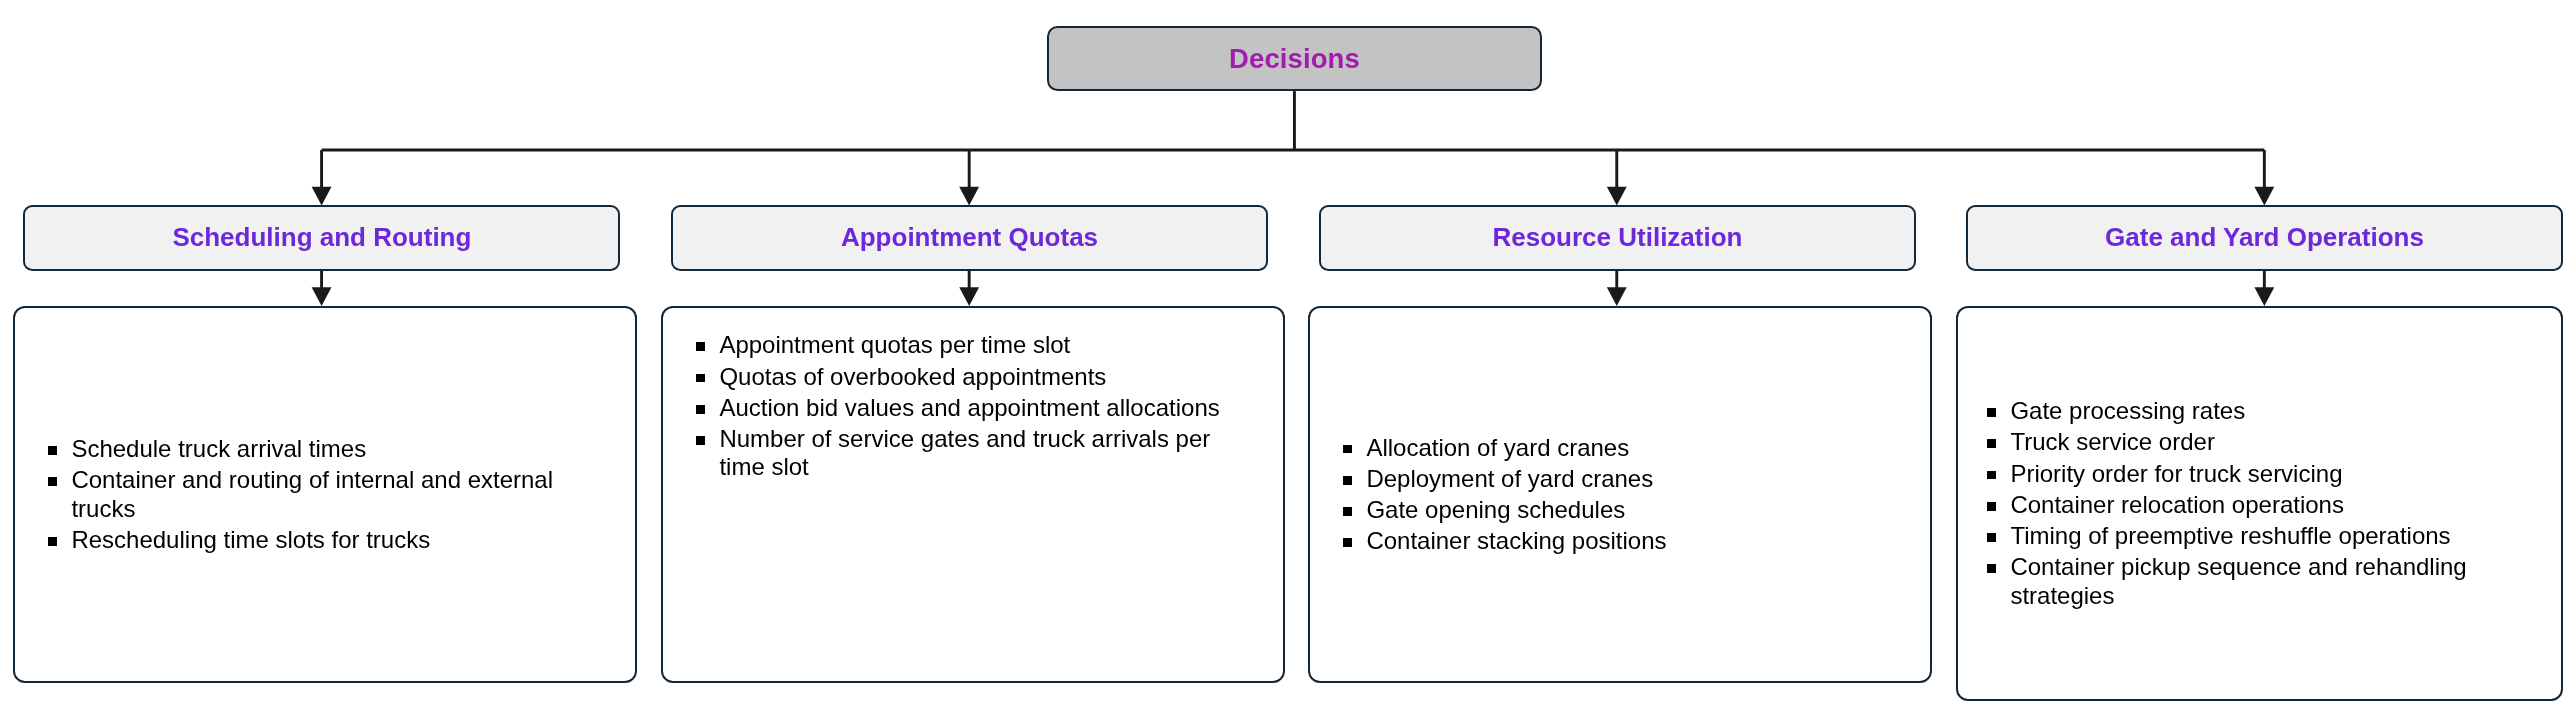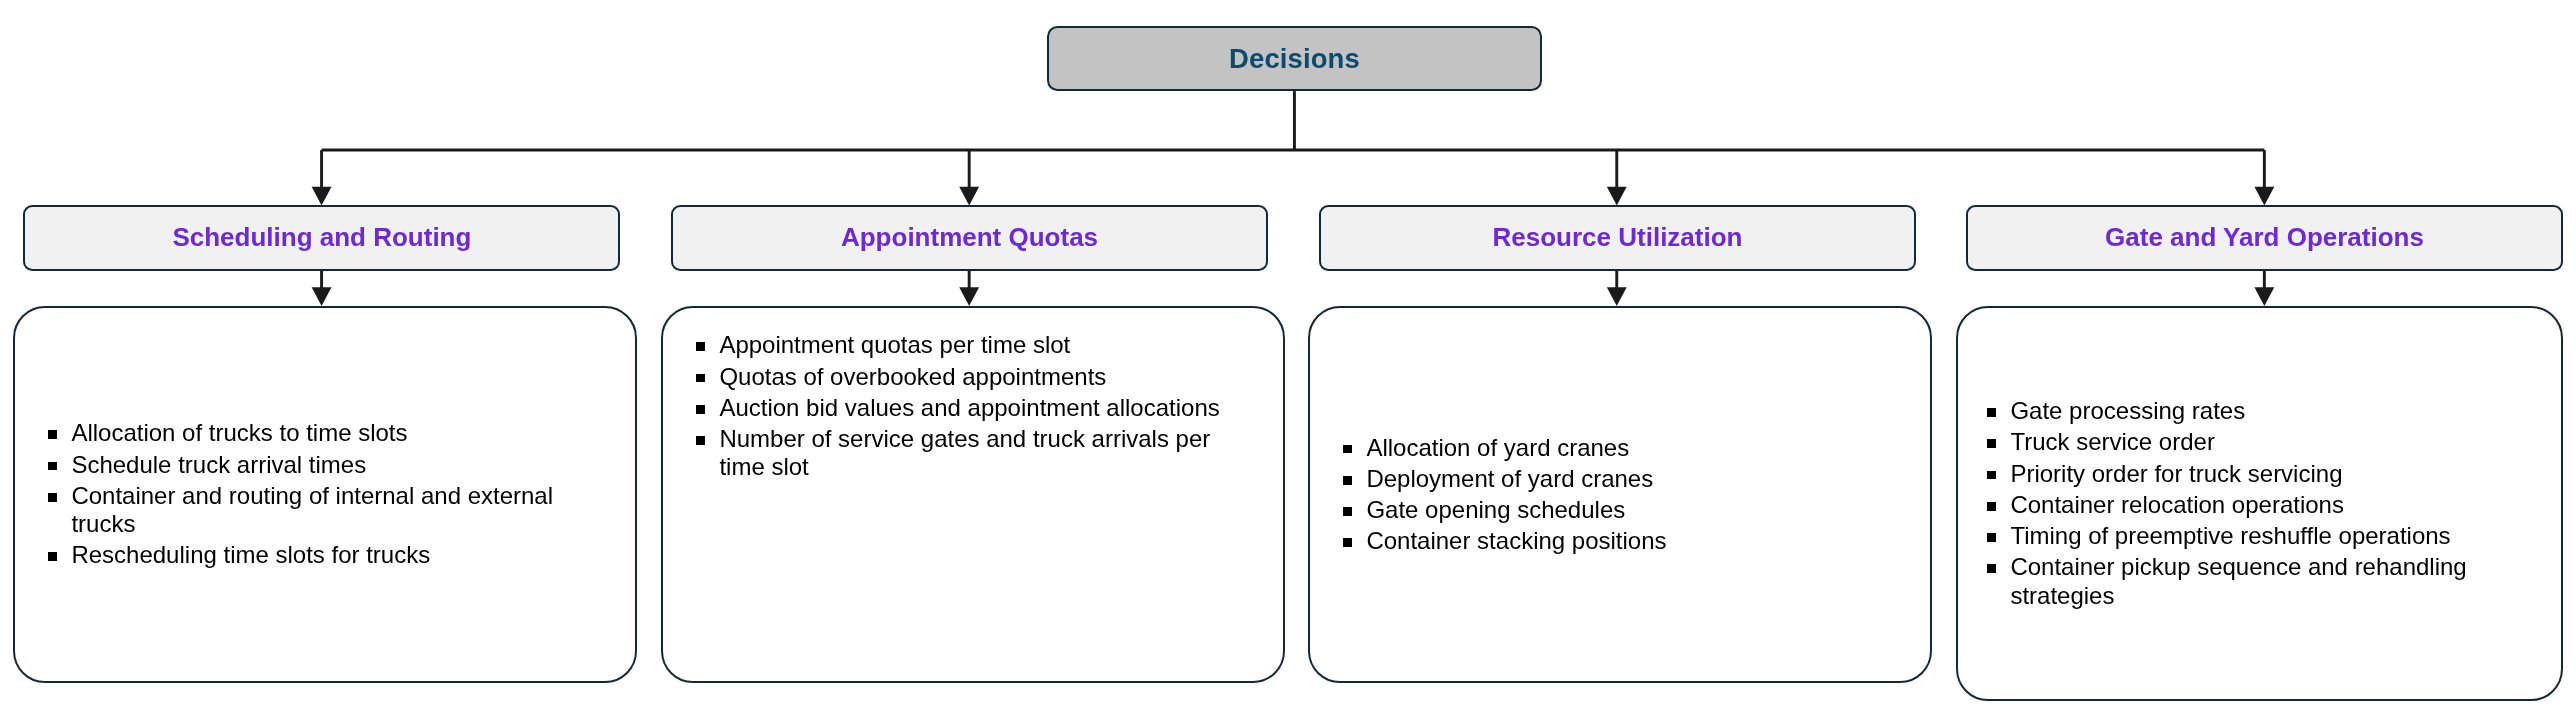--- a/index.html
+++ b/index.html
@@ -42,21 +42,21 @@
     background: #c3c3c3;
     border: 2.9px solid #13293a;
     border-radius: 10.5px;
     display: flex;
     align-items: center;
     justify-content: center;
   }
   .root-node .root-label {
     font-size: 27.5px;
     font-weight: bold;
-    color: #0c4a6e;
+    color: #a21caf;
     letter-spacing: 0.1px;
   }
 
   
   .column {
     position: absolute;
     top: 0;
   }
   .header-box {
     position: absolute;
@@ -75,21 +75,21 @@
     color: #6d28d9;
     line-height: 1.05;
     padding: 0 8.2px;
   }
 
   .content-box {
     position: absolute;
     box-sizing: border-box;
     background: #ffffff;
     border: 2.3px solid #13293a;
-    border-radius: 32px;
+    border-radius: 12px;
     display: flex;
     align-items: center;
   }
   .bullet-list {
     list-style: none;
     margin: 0;
     padding: 0;
     width: 100%;
   }
   .bullet-item {
@@ -152,24 +152,20 @@
   </div>
 
   <div class="column">
     <div class="header-box" style="left:23.4px; top:205px; width:597px; height:66px;">
       <span class="header-label">Scheduling and Routing</span>
     </div>
     <div class="content-box" style="left:13px; top:306px; width:624px; height:377px; padding:23.4px 33px 23.4px 33px;">
       <ul class="bullet-list">
         <li class="bullet-item">
           <span class="bullet-marker"></span>
-          <span class="bullet-text">Allocation of trucks to time slots</span>
-        </li>
-        <li class="bullet-item">
-          <span class="bullet-marker"></span>
           <span class="bullet-text">Schedule truck arrival times</span>
         </li>
         <li class="bullet-item">
           <span class="bullet-marker"></span>
           <span class="bullet-text">Container and routing of internal and external trucks</span>
         </li>
         <li class="bullet-item">
           <span class="bullet-marker"></span>
           <span class="bullet-text">Rescheduling time slots for trucks</span>
         </li>

